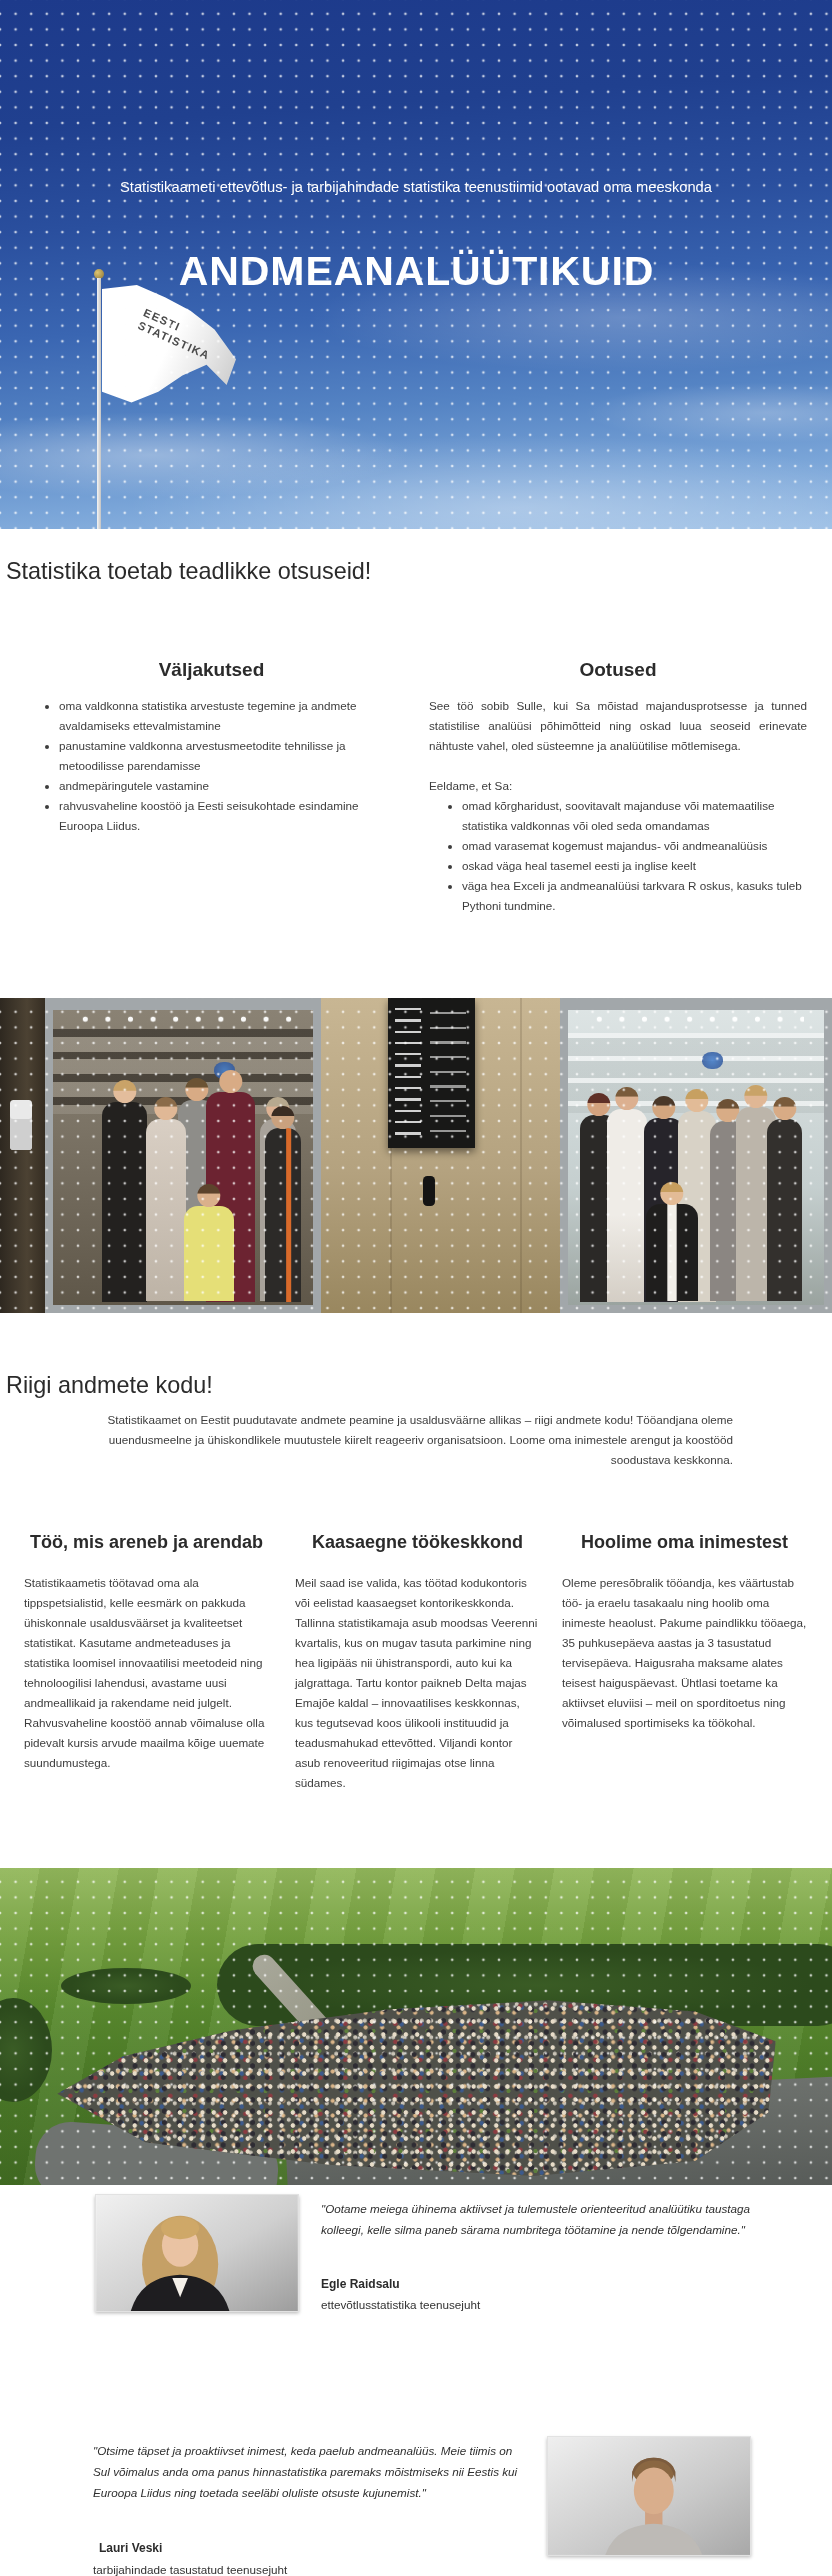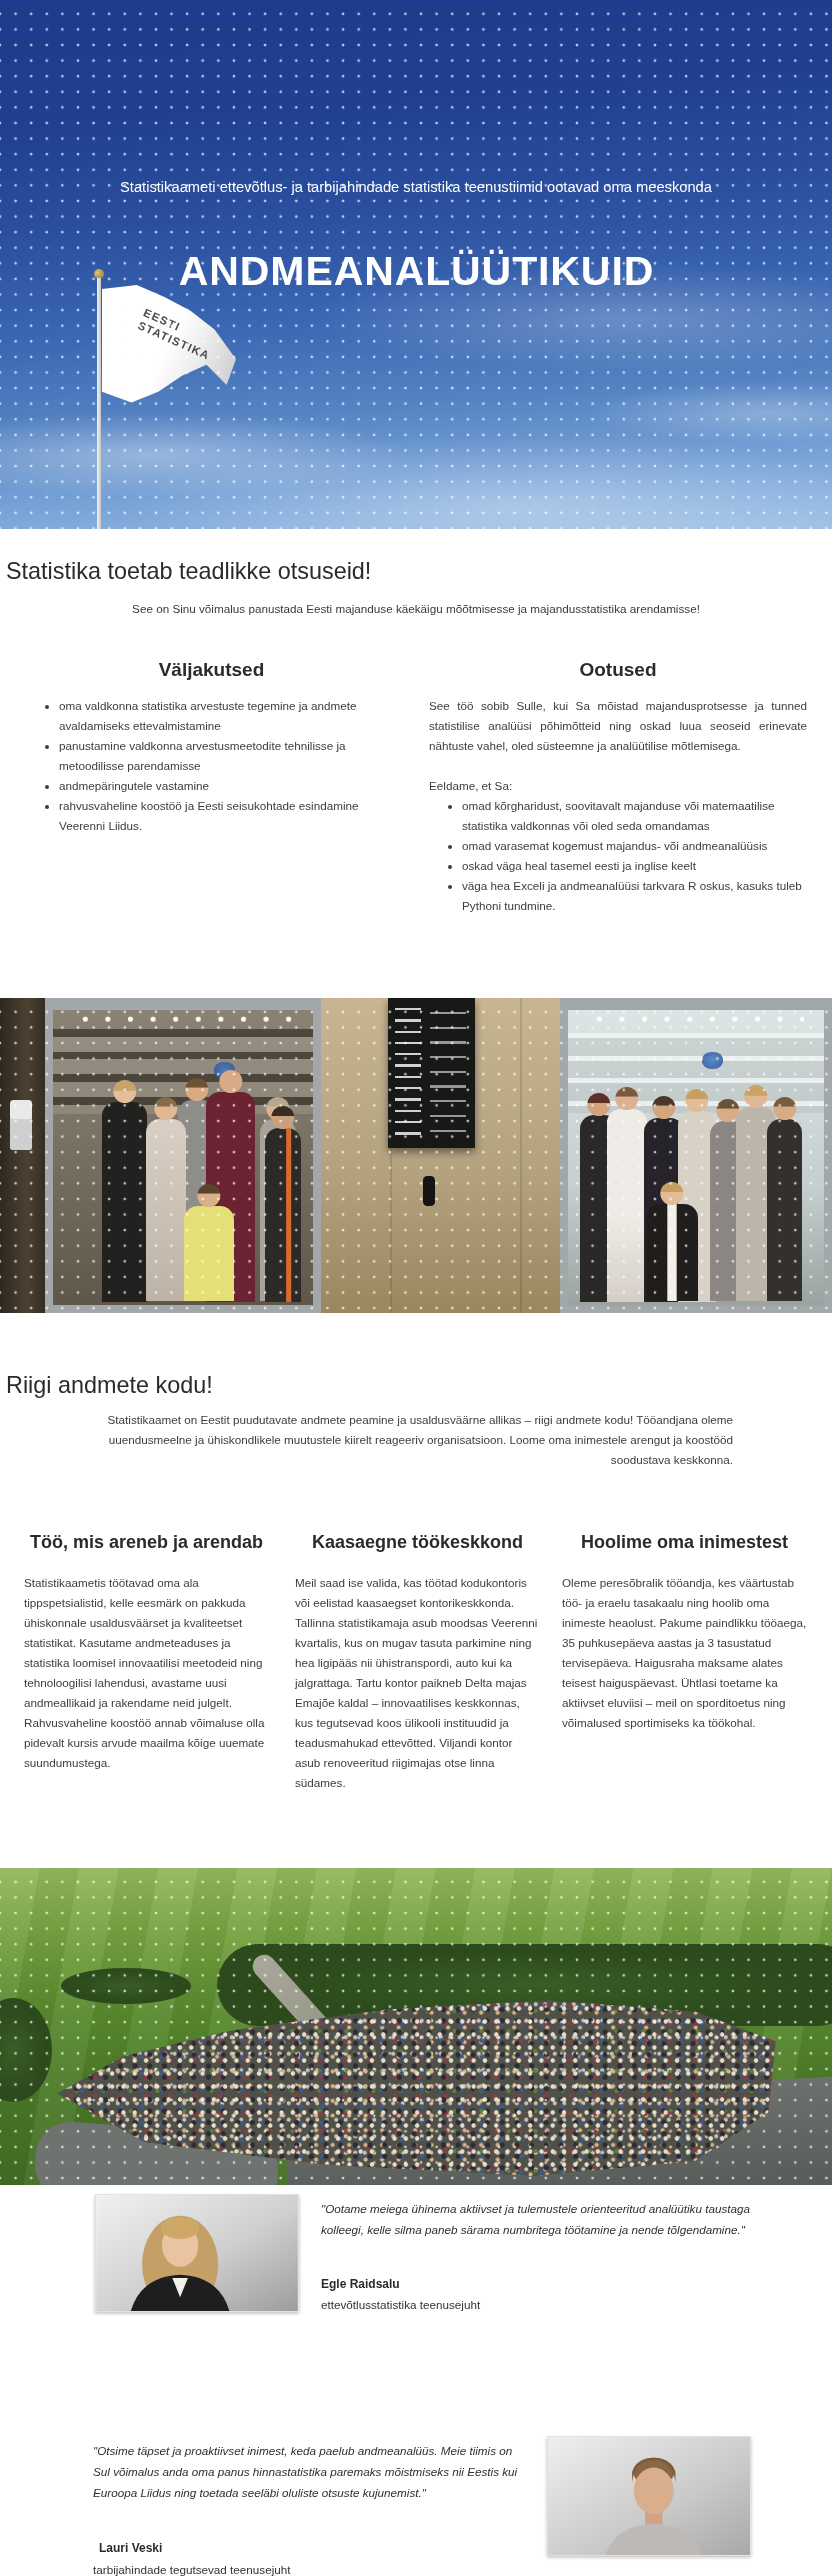--- a/index.html
+++ b/index.html
@@ -150,29 +150,28 @@
     <div class="flag">
       <div class="flag-text">
         <span>EESTI</span>
         <span>STATISTIKA</span>
       </div>
     </div>
     <div class="dots"></div>
   </header>
 
   <h2 class="center-h" id="intro-heading">Statistika toetab teadlikke otsuseid!</h2>
-  <p id="intro-sub">See on Sinu võimalus panustada Eesti majanduse käekäigu mõõtmisesse ja majandusstatistika arendamisse!</p>
 
   <section class="col-left">
     <h3 class="col2-h">Väljakutsed</h3>
     <ul class="bullets">
       <li>oma valdkonna statistika arvestuste tegemine ja andmete avaldamiseks ettevalmistamine</li>
       <li>panustamine valdkonna arvestusmeetodite tehnilisse ja metoodilisse parendamisse</li>
       <li>andmepäringutele vastamine</li>
-      <li>rahvusvaheline koostöö ja Eesti seisukohtade esindamine Veerenni Liidus.</li>
+      <li>rahvusvaheline koostöö ja Eesti seisukohtade esindamine Euroopa Liidus.</li>
     </ul>
   </section>
 
   <section class="col-right">
     <h3 class="col2-h">Ootused</h3>
     <p class="body-text">See töö sobib Sulle, kui Sa mõistad majandusprotsesse ja tunned statistilise analüüsi põhimõtteid ning oskad luua seoseid erinevate nähtuste vahel, oled süsteemne ja analüütilise mõtlemisega.</p>
     <p class="lead">Eeldame, et Sa:</p>
     <ul class="bullets">
       <li>omad kõrgharidust, soovitavalt majanduse või matemaatilise statistika valdkonnas või oled seda omandamas</li>
       <li>omad varasemat kogemust majandus- või andmeanalüüsis</li>
@@ -268,21 +267,21 @@
       </svg>
     </div>
     <p class="qtext q1text">"Ootame meiega ühinema aktiivset ja tulemustele orienteeritud analüütiku taustaga kolleegi, kelle silma paneb särama numbritega töötamine ja nende tõlgendamine."</p>
     <p class="qname q1name">Egle Raidsalu</p>
     <p class="qrole q1role">ettevõtlusstatistika teenusejuht</p>
   </section>
 
   <section class="quote2">
     <p class="qtext q2text">"Otsime täpset ja proaktiivset inimest, keda paelub andmeanalüüs. Meie tiimis on Sul võimalus anda oma panus hinnastatistika paremaks mõistmiseks nii Eestis kui Euroopa Liidus ning toetada seeläbi oluliste otsuste kujunemist."</p>
     <p class="qname q2name">Lauri Veski</p>
-    <p class="qrole q2role">tarbijahindade tegutsevad teenusejuht</p>
+    <p class="qrole q2role">tarbijahindade tasustatud teenusejuht</p>
     <div class="portrait p-lauri">
       <svg viewBox="0 0 233 136">
         <defs>
           <linearGradient id="bg2" x1="0" y1="0" x2="1" y2="1">
             <stop offset="0" stop-color="#efefef"></stop>
               <stop offset="0.6" stop-color="#c9c9c9"></stop>
               <stop offset="1" stop-color="#a8a8a8"></stop>
           </linearGradient>
         </defs>
         <rect width="233" height="136" fill="url(#bg2)"></rect>

